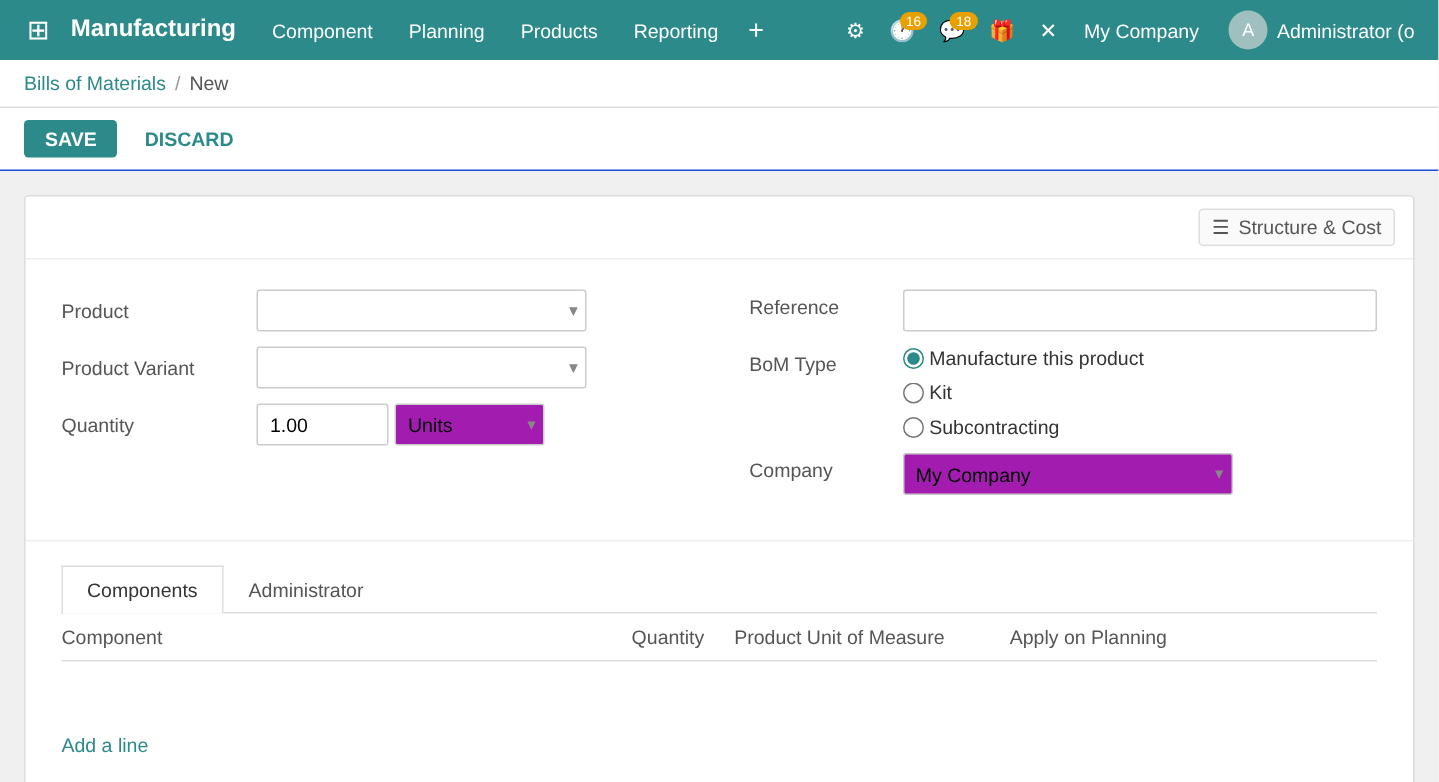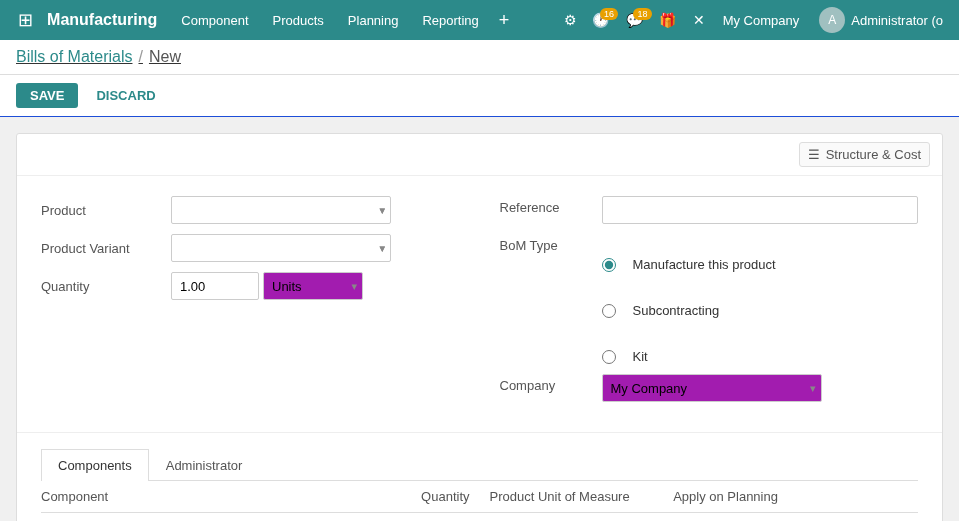--- a/index.html
+++ b/index.html
@@ -101,22 +101,21 @@
     }
 
     
     .breadcrumb-bar {
       background: white;
       padding: 8px 16px;
       border-bottom: 1px solid #ddd;
       display: flex;
       align-items: center;
       gap: 6px;
-      font-size: 16px;
-      text-decoration: underline;
+      font-size: 13px;
     }
     .breadcrumb-link {
       color: #2c8a8a;
       cursor: pointer;
       text-decoration: none;
     }
     .breadcrumb-sep { color: #999; }
     .breadcrumb-current { color: #555; }
 
     
@@ -240,23 +239,22 @@
       gap: 0;
     }
     .form-col-left { flex: 1; }
     .form-col-right { flex: 1; padding-left: 40px; }
 
     
     .radio-group { display: flex; flex-direction: column; gap: 8px; }
     .radio-item {
       display: flex;
       align-items: center;
-      gap: 17px;
-      cursor: pointer;
-      margin-top: 23px;
+      gap: 4px;
+      cursor: pointer;
     }
     .radio-input {
       width: 14px;
       height: 14px;
       accent-color: #2c8a8a;
     }
     .radio-label { font-size: 13px; color: #333; }
 
     
     .right-row {
@@ -345,22 +343,22 @@
     }
   </style>
 </head>
 <body>
 
 <div class="navbar">
   <span class="navbar-apps">⊞</span>
   <span class="navbar-brand">Manufacturing</span>
   <nav class="navbar-menu">
     <span class="navbar-item">Component</span>
+    <span class="navbar-item">Planning</span>
     <span class="navbar-item">Products</span>
-    <span class="navbar-item">Planning</span>
     <span class="navbar-item">Reporting</span>
     <span class="navbar-add">+</span>
   </nav>
   <div class="navbar-right">
     <span class="navbar-icon" style="position:relative;">⚙</span>
     <span class="navbar-icon" style="position:relative;">
       🕐
       <span class="badge">16</span>
     </span>
     <span class="navbar-icon" style="position:relative;">
@@ -448,25 +446,25 @@
 
           <div class="right-row">
             <label class="right-label">BoM Type</label>
             <div class="right-field radio-group">
               <label class="radio-item">
                 <input type="radio" class="radio-input" name="bom_type" checked="" style="">
                 <span class="radio-label">Manufacture this product</span>
               </label>
               <label class="radio-item">
                 <input type="radio" class="radio-input" name="bom_type" style="">
-                <span class="radio-label">Subcontracting</span>
+                <span class="radio-label">Kit</span>
               </label>
               <label class="radio-item">
                 <input type="radio" class="radio-input" name="bom_type" style="">
-                <span class="radio-label">Kit</span>
+                <span class="radio-label">Subcontracting</span>
               </label>
             </div>
           </div>
 
           <div class="right-row">
             <label class="right-label">Company</label>
             <div class="right-field">
               <div class="select-wrapper company-select">
                 <select class="form-select company-select">
                   <option>My Company</option>

